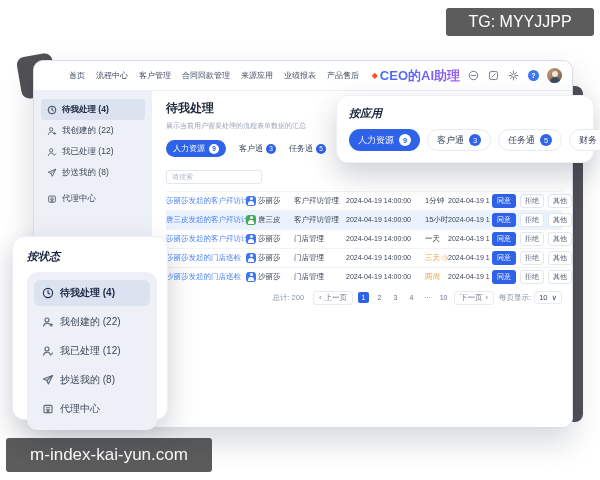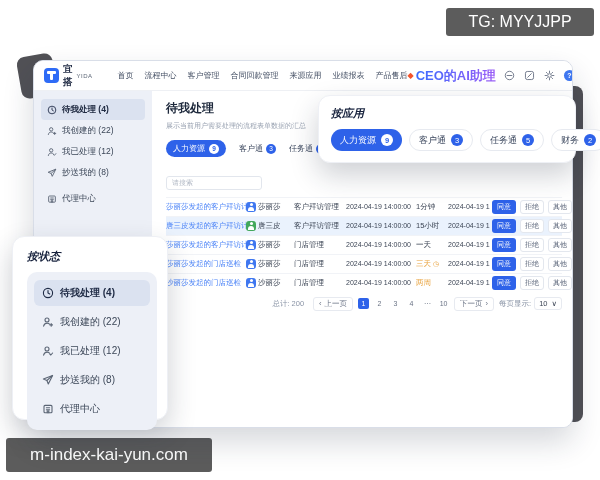--- a/index.html
+++ b/index.html
@@ -49,61 +49,61 @@
 
   
   .content { position:absolute; left:118px; top:30px; right:0; bottom:0; background:#fff; padding:9px 10px 0 14px; }
   .page-title { font-size:12px; font-weight:bold; color:#1e293c; }
   .page-subtitle { font-size:7px; color:#9aa3b2; margin-top:4px; white-space:nowrap; }
   .tabs-row { display:flex; align-items:center; gap:13px; margin-top:9px; height:17px; }
   .tab-pill { display:flex; align-items:center; gap:4px; background:#2e62e9; color:#fff; font-size:8px; height:17px; padding:0 7px; border-radius:9px; cursor:pointer; white-space:nowrap; }
   .tab-pill .cnt { width:10px; height:10px; border-radius:50%; background:#fff; color:#2e62e9; font-size:6.5px; display:flex; align-items:center; justify-content:center; font-weight:bold; }
   .tab-plain { display:flex; align-items:center; gap:3px; font-size:8px; color:#39455c; cursor:pointer; white-space:nowrap; }
   .tab-plain .cnt { width:10px; height:10px; border-radius:50%; background:#2e62e9; color:#fff; font-size:6.5px; display:flex; align-items:center; justify-content:center; }
-  .search-box { margin-top:14px; }
+  .search-box { margin-top:8px; }
   .search-box input { width:96px; height:14px; border:1px solid #e2e6ed; border-radius:3px; font-size:7px; padding:0 5px; color:#3c4555; outline:none; font-family:inherit; }
   .search-box input::placeholder { color:#b3bac6; }
 
   
   .table { margin-top:7px; }
   .trow { display:grid; grid-template-columns:80px 48px 52px 70px 32px 44px 1fr; align-items:center; height:19px; font-size:7.5px; color:#3c4555; }
   .thead { height:15px; color:#8a94a6; background:#fff; }
   .thead > div { overflow:hidden; white-space:nowrap; }
   .tbody .trow { border-top:1px solid #f1f3f7; }
   .trow.hl { background:#eaf2fd; }
   .c-title { color:#4b83f7; overflow:hidden; white-space:nowrap; display:flex; align-items:center; gap:2px; cursor:pointer; }
   .c-starter { display:flex; align-items:center; gap:2px; overflow:hidden; white-space:nowrap; }
   .av-sq { width:10px; height:10px; border-radius:3px; flex:0 0 auto; position:relative; }
   .av-blue { background:#3f77f0; } .av-green { background:#43a85c; }
   .av-sq:before { content:""; position:absolute; left:3.5px; top:1.5px; width:3px; height:3px; border-radius:50%; background:#fff; }
   .av-sq:after { content:""; position:absolute; left:2px; top:5px; width:6px; height:4px; border-radius:3px 3px 0 0; background:#fff; }
   .c-app, .c-time, .c-arrive { overflow:hidden; white-space:nowrap; }
   .c-time, .c-arrive { font-size:7px; }
-  .c-wait { white-space:nowrap; display:flex; align-items:center; gap:2px; }
+  .c-wait { white-space:nowrap; display:flex; align-items:center; gap:2px;margin-left:9px; }
   .warn { color:#e8a23d; }
   .warn-clock { color:#e8a23d; font-size:7px; line-height:1; }
   .c-actions { display:flex; align-items:center; gap:4px; white-space:nowrap; overflow:visible; }
   .btn-approve { background:#2e62e9; color:#fff; font-size:7px; padding:2px 5px; border-radius:3px; cursor:pointer; }
   .btn-ghost { background:#fff; border:1px solid #e3e7ee; color:#525d72; font-size:7px; padding:1px 4px; border-radius:3px; cursor:pointer; }
   .doc-ico { color:#9aa3b2; }
 
   
   .pager { display:flex; align-items:center; justify-content:flex-end; gap:5px; margin-top:5px; font-size:7.5px; color:#6a7385; }
   .pg-total { margin-right:4px; color:#8a94a6; }
   .pg-nav { display:flex; align-items:center; gap:3px; border:1px solid #e7eaf0; border-radius:3px; padding:1px 5px; cursor:pointer; color:#6a7385; background:#fff; }
   .pg-num { min-width:11px; height:11px; display:flex; align-items:center; justify-content:center; border-radius:2px; font-size:7px; cursor:pointer; padding:0 1px; }
   .pg-num.on { background:#2e62e9; color:#fff; }
   .pg-per { display:flex; align-items:center; gap:3px; color:#8a94a6; }
   .pg-select { border:1px solid #e7eaf0; border-radius:3px; padding:1px 4px; display:flex; align-items:center; gap:4px; color:#3c4555; cursor:pointer; background:#fff; }
 
   
   .panel { position:absolute; background:#fff; border:1px solid #eef0f5; border-radius:12px; box-shadow:0 12px 28px rgba(30,40,60,.22); z-index:40; }
   .panel-title { font-size:11px; font-weight:bold; font-style:italic; color:#16213c; }
 
-  .panel-app { left:318px; top:95px; width:258px; height:68px; padding:10px 12px; }
+  .panel-app { left:336px; top:95px; width:258px; height:68px; padding:10px 12px; }
   .app-tabs { display:flex; align-items:center; gap:7px; margin-top:8px; }
   .app-pill { display:flex; align-items:center; gap:5px; height:22px; padding:0 9px; border-radius:12px; font-size:9px; white-space:nowrap; cursor:pointer; }
   .app-pill.sel { background:#2e62e9; color:#fff; }
   .app-pill.sel .cnt { width:12px; height:12px; border-radius:50%; background:#fff; color:#2e62e9; font-size:7.5px; display:flex; align-items:center; justify-content:center; font-weight:bold; }
   .app-pill.idle { background:#fff; border:1px solid #e7eaf0; color:#39455c; }
   .app-pill.idle .cnt { width:12px; height:12px; border-radius:50%; background:#2e62e9; color:#fff; font-size:7.5px; display:flex; align-items:center; justify-content:center; }
 
   .panel-status { left:12px; top:236px; width:156px; height:184px; padding:12px 10px 10px 14px; }
   .status-box { margin-top:8px; background:#edf0f7; border-radius:10px; padding:8px 7px; }
   .st-item { display:flex; align-items:center; gap:6px; height:26px; padding:0 8px; border-radius:6px; font-size:10px; color:#3c4758; cursor:pointer; white-space:nowrap; }
@@ -118,25 +118,20 @@
 
   <div class="badge-dark badge-tg">TG: MYYJJPP</div>
   <div class="badge-dark badge-domain">m-index-kai-yun.com</div>
 
   <div class="deco-corner"></div>
   <div class="deco-strip"></div>
 
   <div class="window">
 
     <div class="navbar">
-      <div class="logo">
-        <span class="logo-mark"></span>
-        <span class="logo-cn">宜搭</span>
-        <span class="logo-en">YIDA</span>
-      </div>
       <div class="nav-menu">
         <span class="nav-item">首页</span>
         <span class="nav-item">流程中心</span>
         <span class="nav-item">客户管理</span>
         <span class="nav-item">合同回款管理</span>
         <span class="nav-item">来源应用</span>
         <span class="nav-item">业绩报表</span>
         <span class="nav-item">产品售后</span>
       </div>
       <div class="nav-right">

